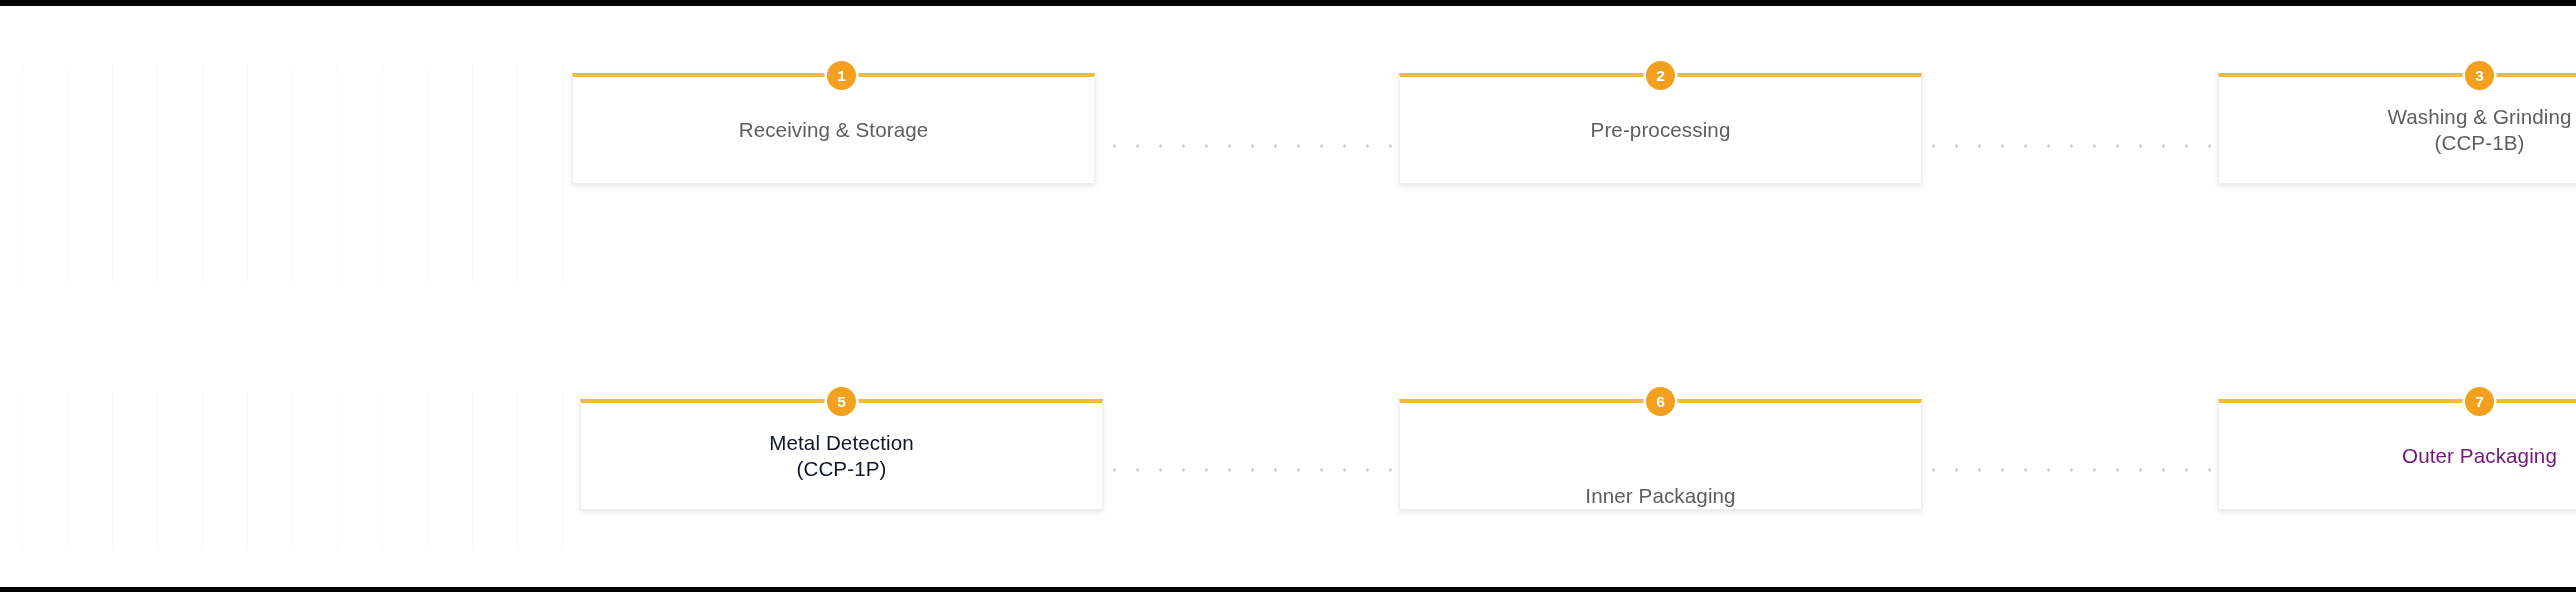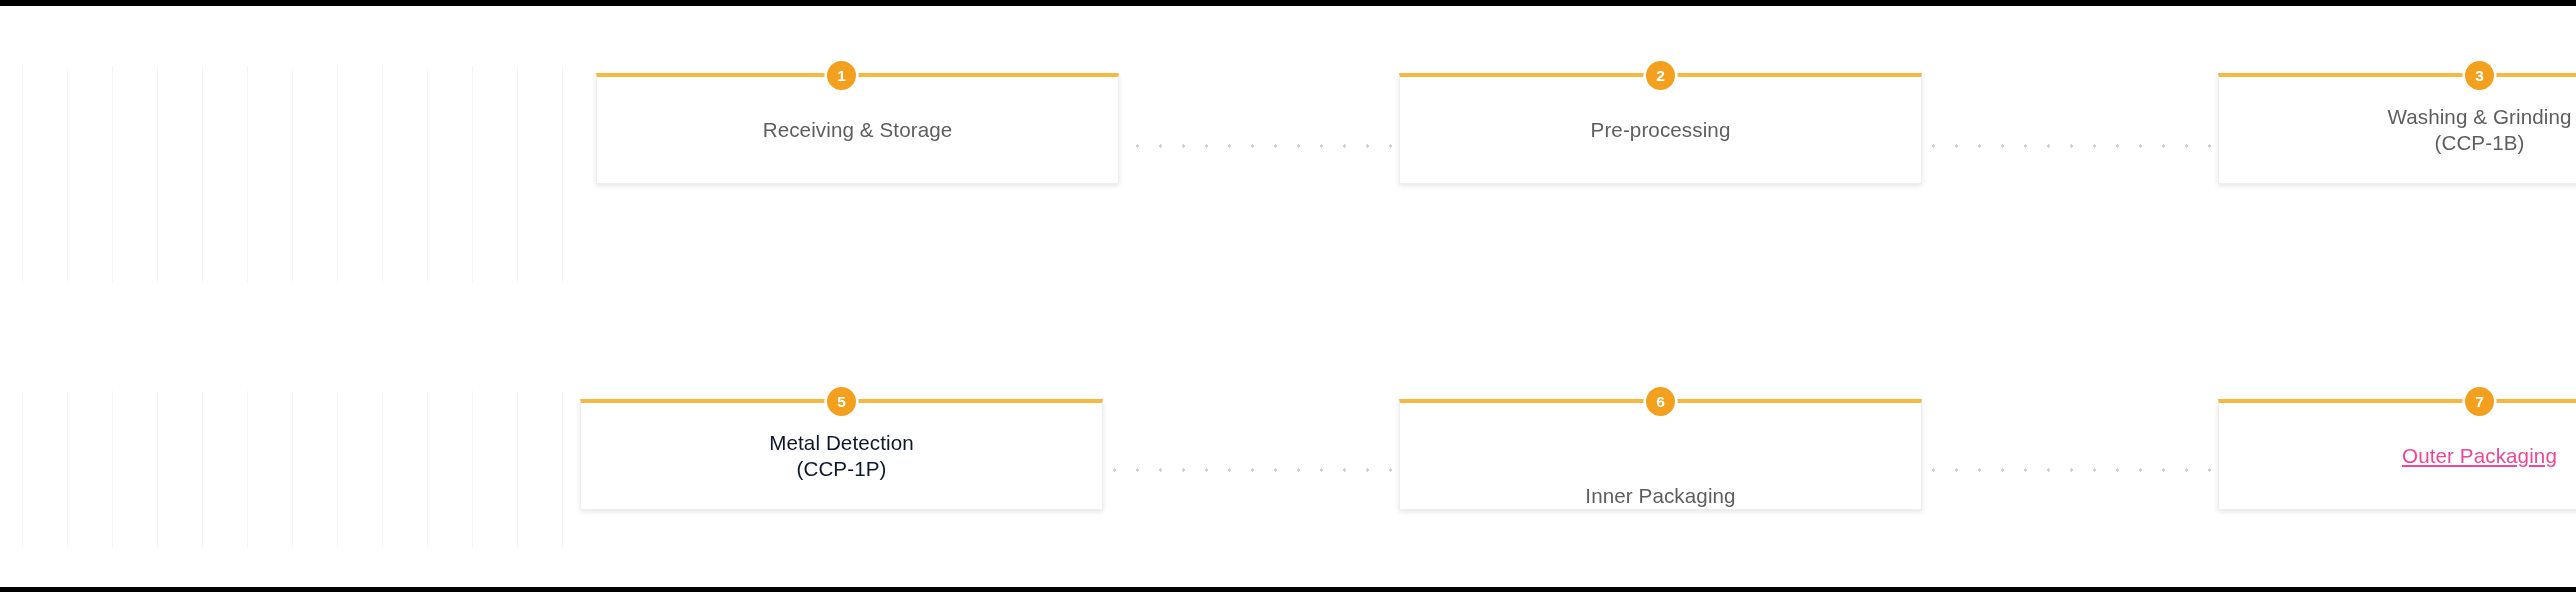--- a/index.html
+++ b/index.html
@@ -125,21 +125,21 @@
   <div class="texture-mask-bot"></div>
 
   <div id="connector-layer">
       <div class="connector" style="left: 1103px; top: 143px; width: 296px;"></div>
       <div class="connector" style="left: 1922px; top: 143px; width: 296px;"></div>
       <div class="connector" style="left: 1103px; top: 467px; width: 296px;"></div>
       <div class="connector" style="left: 1922px; top: 467px; width: 296px;"></div>
     </div>
 
   <div id="card-layer">
-      <div class="card" style="left: 596px; top: 73px; border-top-color: rgb(245, 185, 66);">
+      <div class="card" style="left: 572px; top: 73px; border-top-color: rgb(245, 185, 66);">
         <div class="card-label" style="color: rgb(94, 94, 94);">Receiving &amp; Storage</div>
       </div>
       <div class="badge" style="background: rgb(242, 160, 30); left: 827px; top: 61px;">1</div>
       <div class="card" style="left: 1399px; top: 73px; border-top-color: rgb(245, 185, 66);">
         <div class="card-label" style="color: rgb(94, 94, 94);">Pre-processing</div>
       </div>
       <div class="badge" style="background: rgb(242, 160, 30); left: 1646px; top: 61px;">2</div>
       <div class="card" style="left: 2218px; top: 73px; border-top-color: rgb(245, 185, 66);">
         <div class="card-label" style="color: rgb(94, 94, 94);">Washing &amp; Grinding
 (CCP-1B)</div>
@@ -148,21 +148,21 @@
       <div class="card" style="left: 580px; top: 399px; border-top-color: rgb(245, 185, 66);">
         <div class="card-label" style="color: #0f172a;">Metal Detection
 (CCP-1P)</div>
       </div>
       <div class="badge" style="background: rgb(242, 160, 30); left: 827px; top: 387px;">5</div>
       <div class="card" style="left: 1399px; top: 399px; border-top-color: rgb(245, 185, 66); align-items: flex-end;">
         <div class="card-label" style="color: rgb(94, 94, 94);">Inner Packaging</div>
       </div>
       <div class="badge" style="background: rgb(242, 160, 30); left: 1646px; top: 387px;">6</div>
       <div class="card" style="left: 2218px; top: 399px; border-top-color: rgb(245, 185, 66);">
-        <div class="card-label" style="color: #ec4899; text-decoration: underline;">Outer Packaging</div>
+        <div class="card-label" style="color: #701a75;">Outer Packaging</div>
       </div>
       <div class="badge" style="background: rgb(242, 160, 30); left: 2465px; top: 387px;">7</div>
     </div>
 
   <div class="edge-bar edge-bar-top"></div>
   <div class="edge-bar edge-bar-bottom"></div>
 </div>
 
 
 </body></html>

